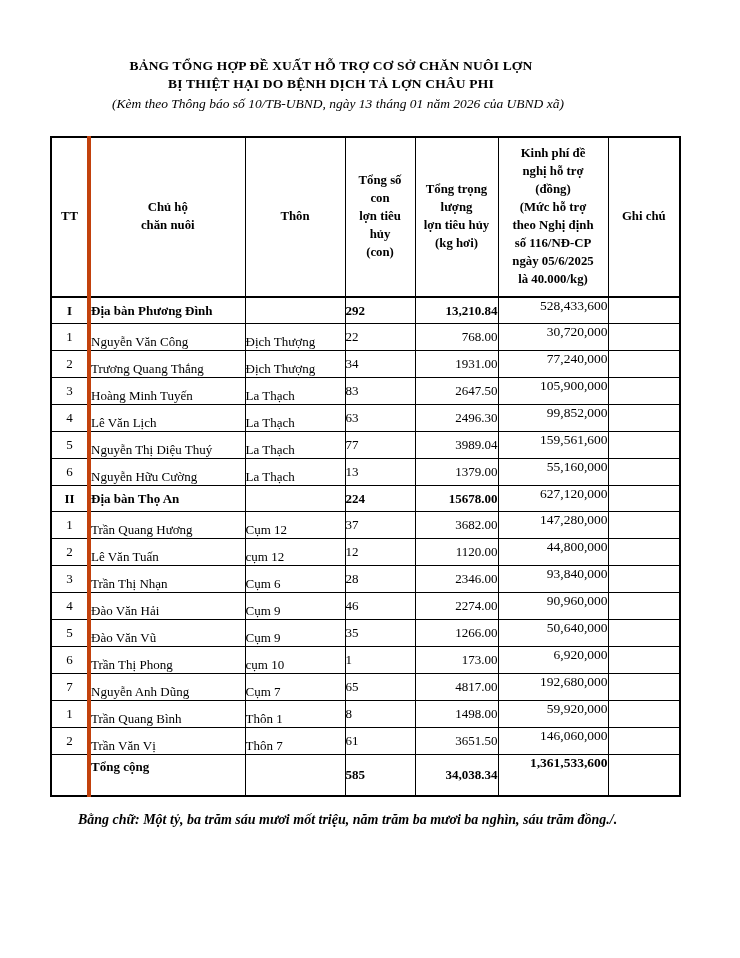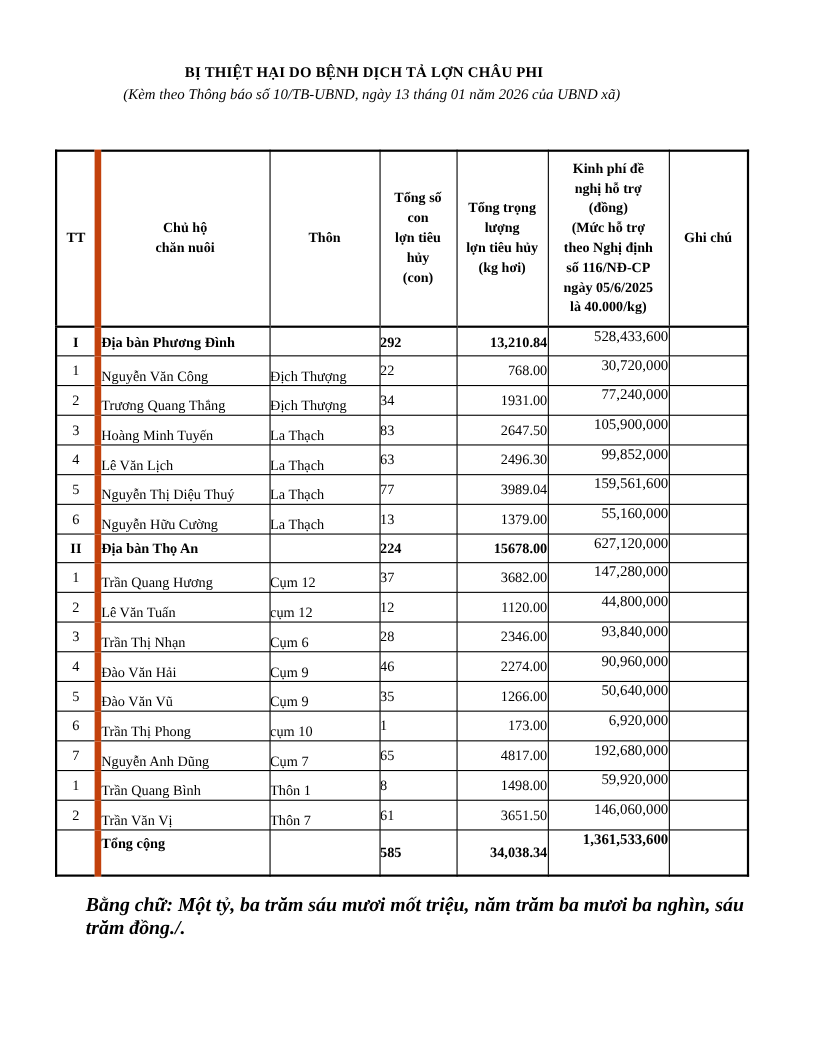--- a/index.html
+++ b/index.html
@@ -42,21 +42,21 @@
     top: 136px; left: 50px;
     border-collapse: collapse;
     table-layout: fixed;
     border: 2px solid #000;
   }
   table.main th, table.main td {
     border: 1px solid #000;
     overflow: hidden;
     padding: 0;
   }
-  table.main th:first-child, table.main td:first-child { border-right: 6px solid #c2410c; }
+  table.main th:first-child, table.main td:first-child { border-right: 4px solid #c2410c; }
   thead th {
     font-weight: bold;
     font-size: 12.8px;
     text-align: center;
     vertical-align: middle;
     white-space: pre-line;
     line-height: 1.4;
     border-bottom: 2px solid #000 !important;
     height: 158px;
   }
@@ -73,30 +73,31 @@
   .c-note  { }
   tr.section .c-tt, tr.section .c-name, tr.section .c-count, tr.section .c-weight { font-weight: bold; }
   tr.section .c-name { vertical-align: middle; padding-bottom: 0; }
   tr.total .c-name, tr.total .c-count, tr.total .c-weight, tr.total .c-money { font-weight: bold; }
   tr.total .c-name { vertical-align: middle; padding-bottom: 17px; }
   .amount-words {
     position: absolute;
     top: 812px; left: 78px;
     font-weight: bold;
     font-style: italic;
-    font-size: 18px;
+    font-size: 14px;
     width: 620px;
   }
 </style>
 </head>
 <body>
 
 <div class="page">
 
   <div class="titles">
+    <div class="title-main">BẢNG TỔNG HỢP ĐỀ XUẤT HỖ TRỢ CƠ SỞ CHĂN NUÔI LỢN</div>
     <div class="title-main">BỊ THIỆT HẠI DO BỆNH DỊCH TẢ LỢN CHÂU PHI</div>
     <div class="title-attach">(Kèm theo Thông báo số 10/TB-UBND, ngày 13 tháng  01  năm 2026 của UBND xã)</div>
   </div>
 
   <table class="main">
     <colgroup>
       <col style="width:38px">
       <col style="width:156px">
       <col style="width:100px">
       <col style="width:70px">

